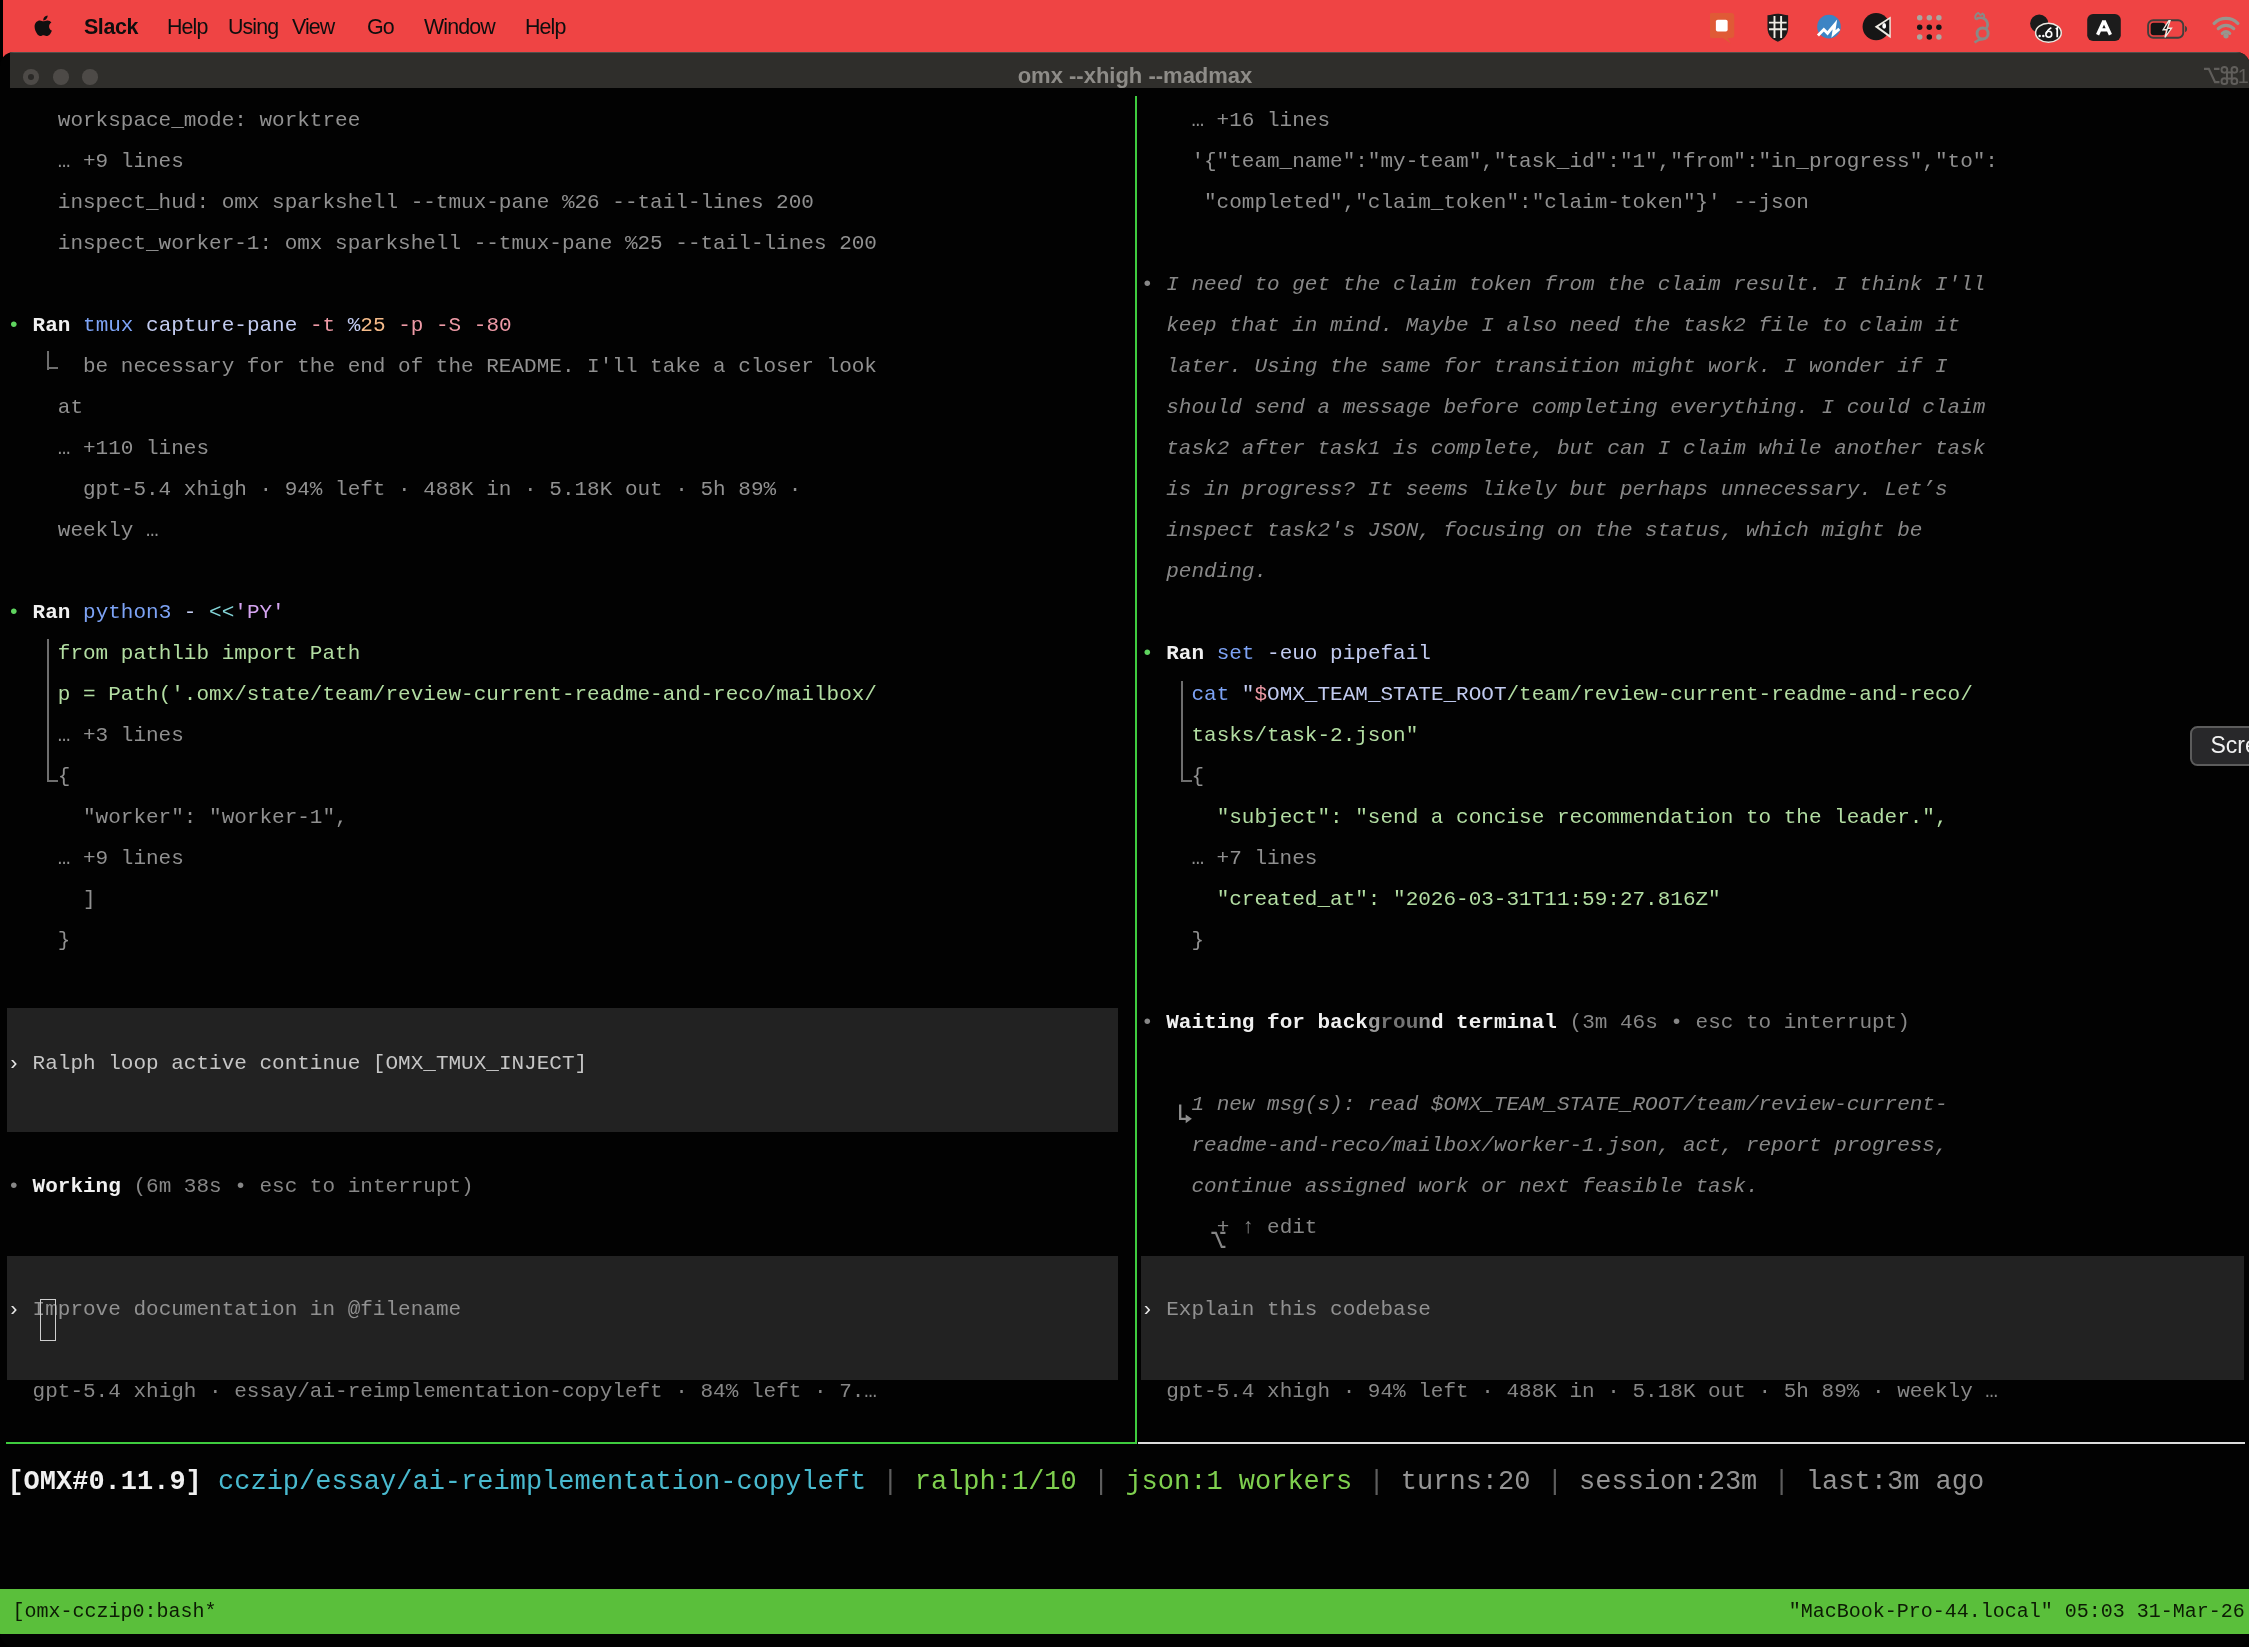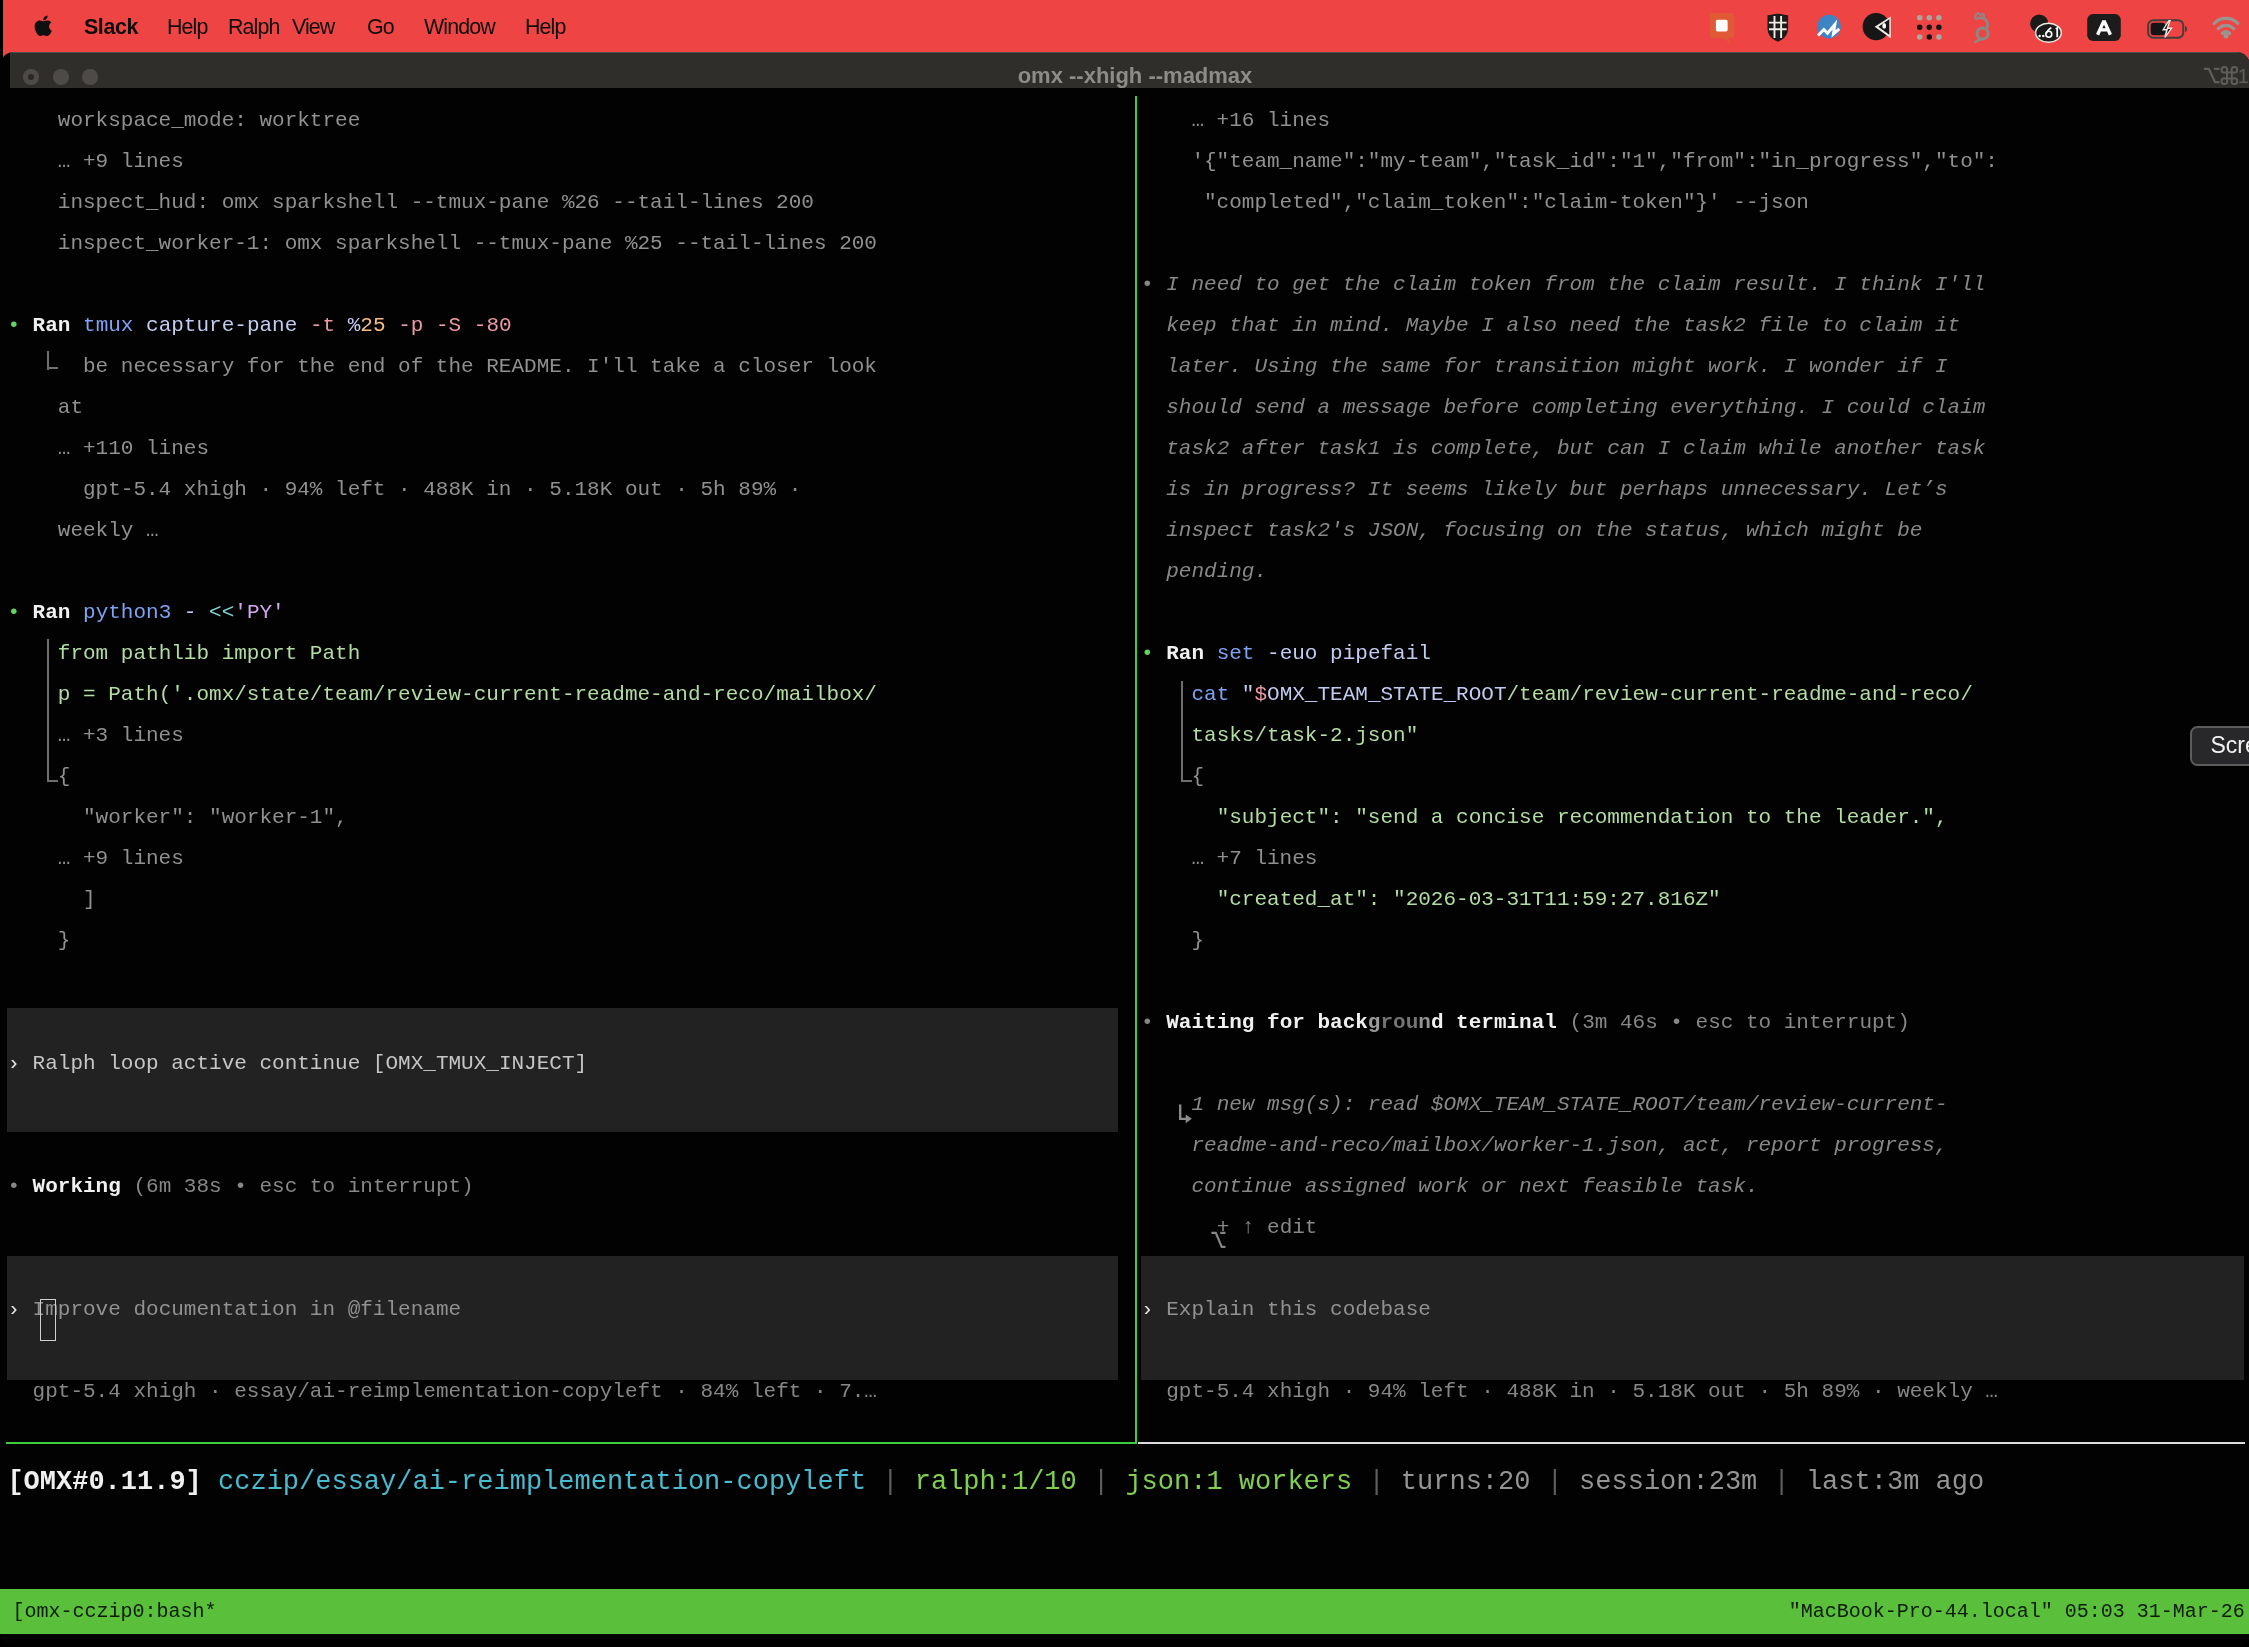--- a/index.html
+++ b/index.html
@@ -49,21 +49,21 @@
 .cursor{position:absolute;left:40px;top:1247px;width:16px;height:42px;border:1.5px solid #cfcfcf}
 svg{position:absolute}
 </style></head>
 <body>
 <div class="menubar">
   <svg style="left:31px;top:14px" width="18.5" height="23.6" viewBox="0 0 384 512">
       <path fill="#101010" d="M318.7 268.7c-.2-36.7 16.4-64.4 50-84.8-18.8-26.9-47.2-41.7-84.7-44.6-35.5-2.8-74.3 20.7-88.5 20.7-15 0-49.4-19.7-76.4-19.7C63.3 141.2 4 184.8 4 273.5q0 39.3 14.4 81.2c12.8 36.7 59 126.7 107.2 125.2 25.2-.6 43-17.9 75.8-17.9 31.8 0 48.3 17.9 76.4 17.9 48.6-.7 90.4-82.5 102.6-119.3-65.2-30.7-61.7-90-61.7-91.9zm-56.6-164.2c27.3-32.4 24.8-61.9 24-72.5-24.1 1.4-52 16.4-67.9 34.9-17.5 19.8-27.8 44.3-25.6 71.9 26.1 2 49.9-11.4 69.5-34.3z"></path>
     </svg>
   <div class="mi" style="left:81px;font-weight:bold;letter-spacing:-0.4px">Slack</div>
   <div class="mi" style="left:164px">Help</div>
-  <div class="mi" style="left:225px">Ralph</div>
+  <div class="mi" style="left:225px">Using</div>
   <div class="mi" style="left:289px">View</div>
   <div class="mi" style="left:364px">Go</div>
   <div class="mi" style="left:421px">Window</div>
   <div class="mi" style="left:522px">Help</div>
 
   <svg style="left:1707px;top:13.3px" width="25" height="31" viewBox="0 0 34 42">
     <path d="M3 0 H29 A4 4 0 0 1 33 4 V30 A4 4 0 0 1 29 34 H24 L28 41 L17 34 H3 A4 4 0 0 1 -1 30 V4 A4 4 0 0 1 3 0 Z" fill="#e05a36"></path>
     <rect x="8" y="9" width="16" height="16" rx="2.5" fill="#fff"></rect>
   </svg>
   <svg style="left:1763px;top:12.5px" width="23.6" height="29.5" viewBox="0 0 32 40">

